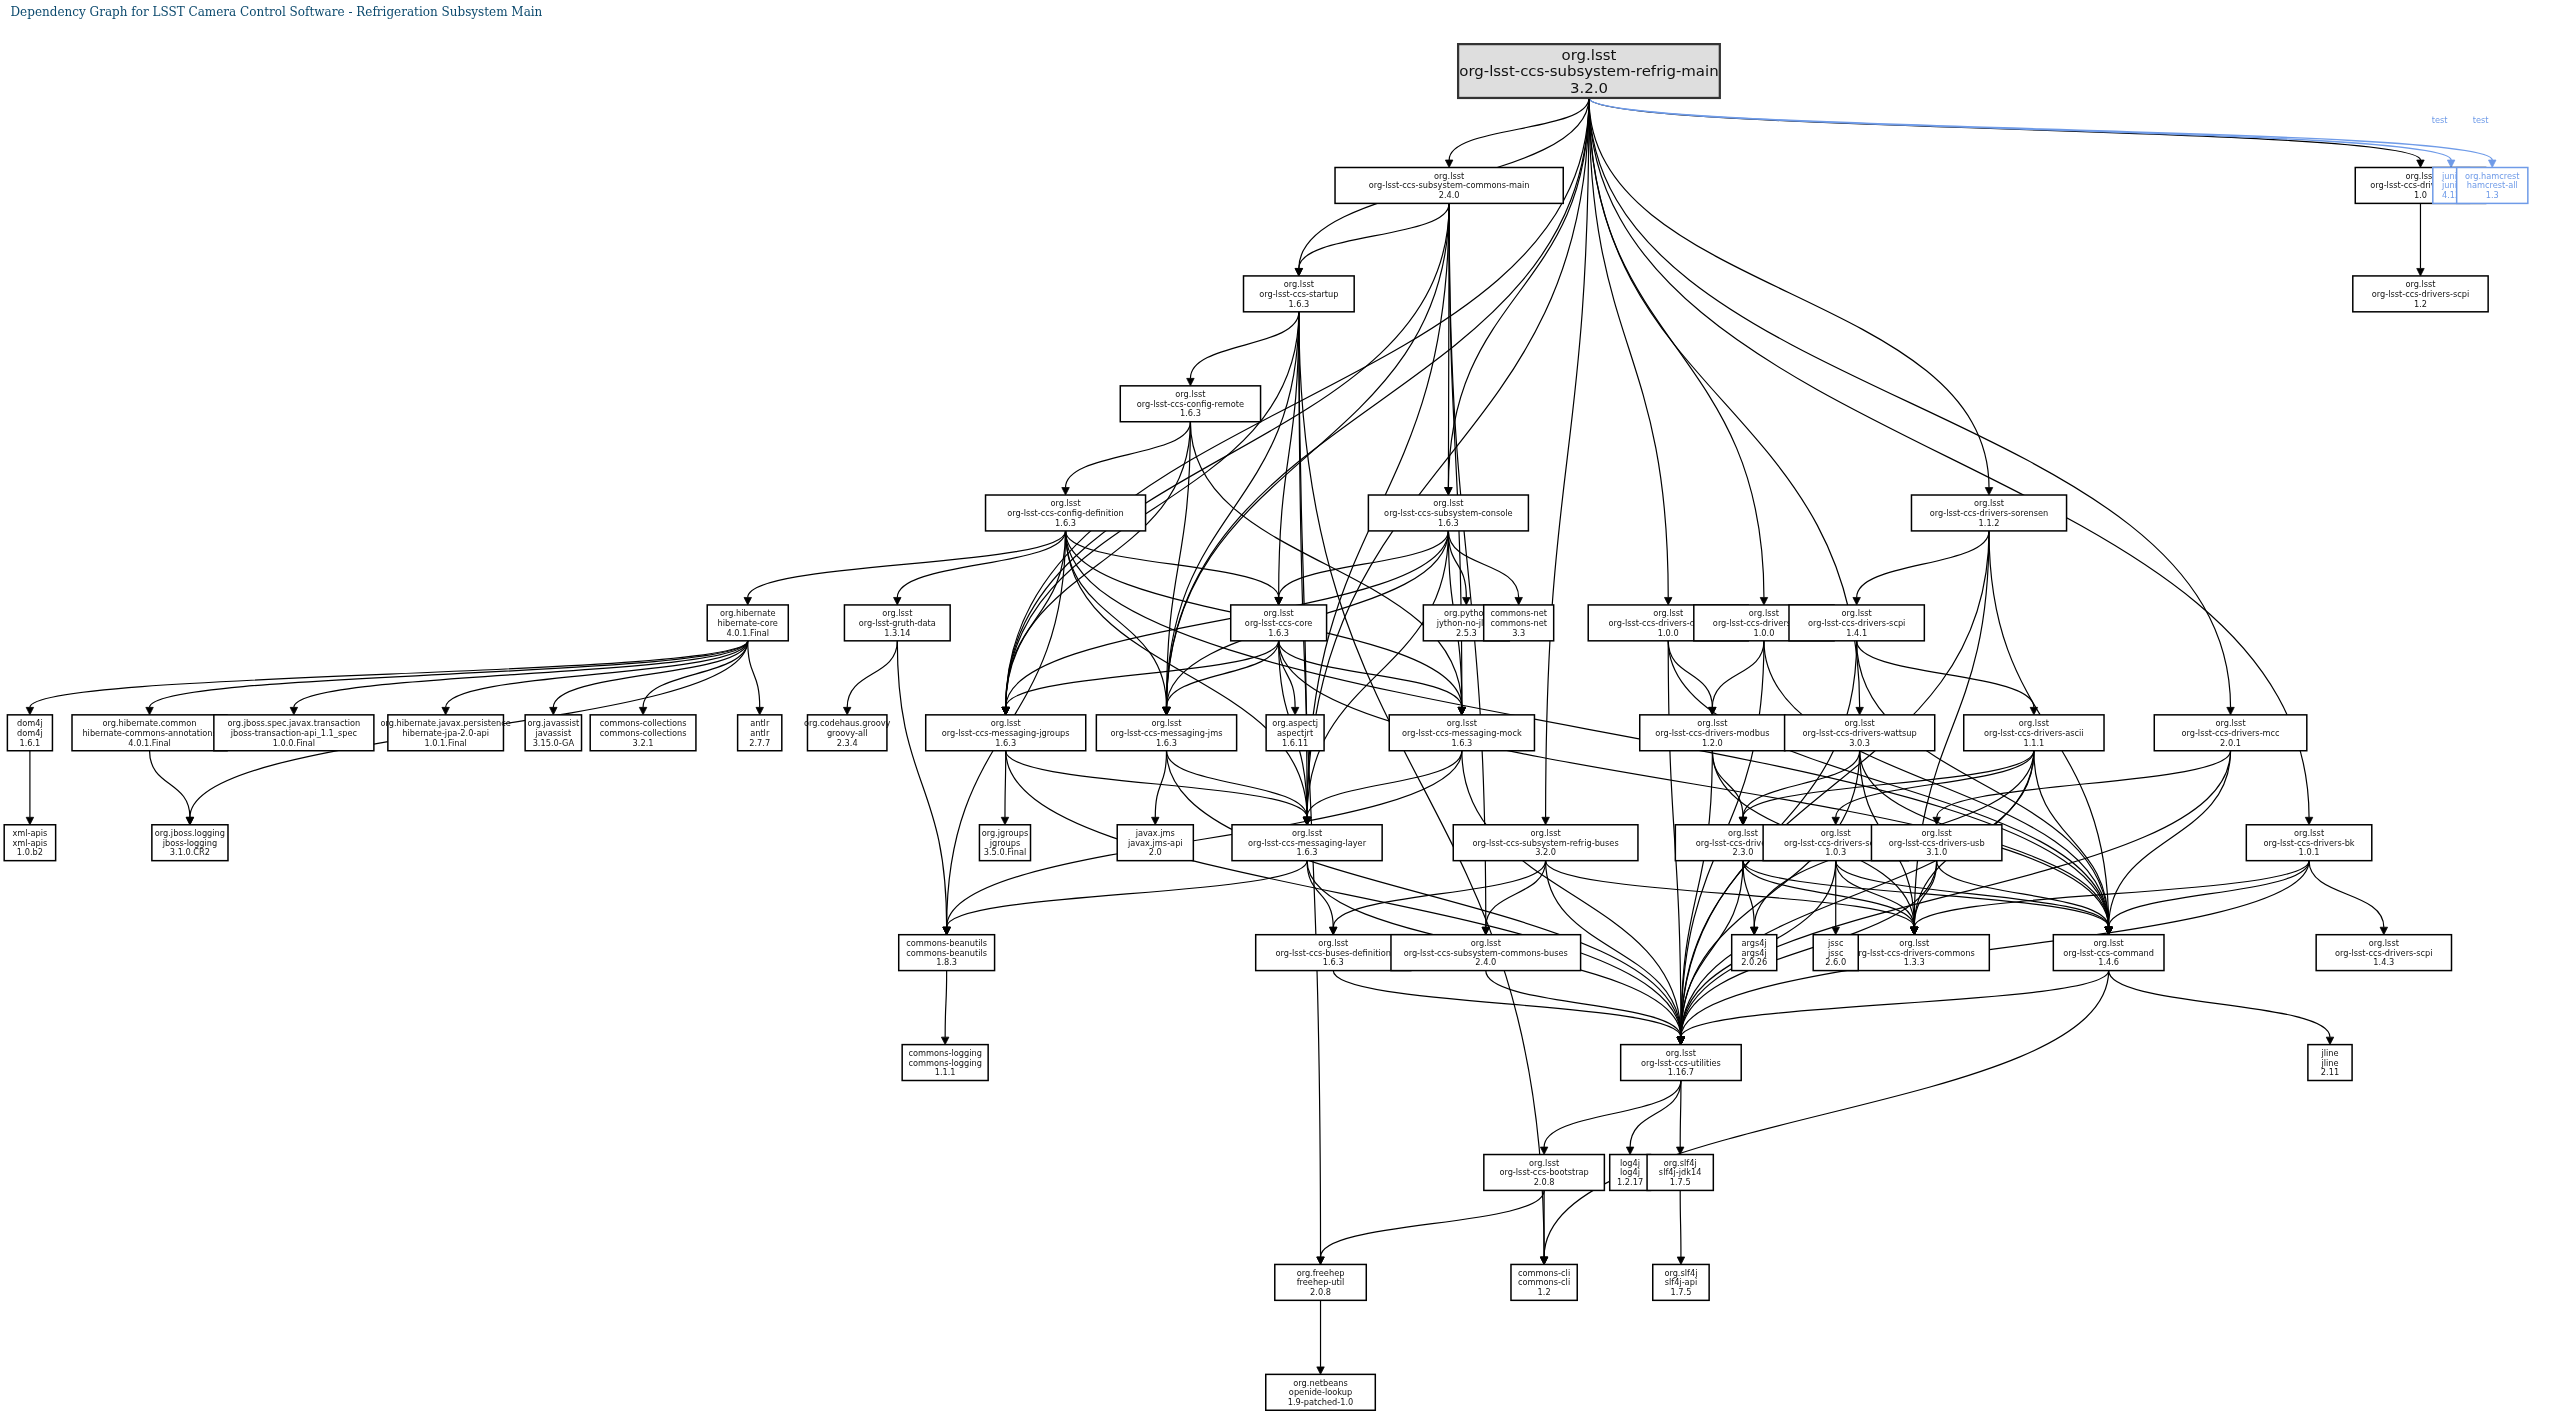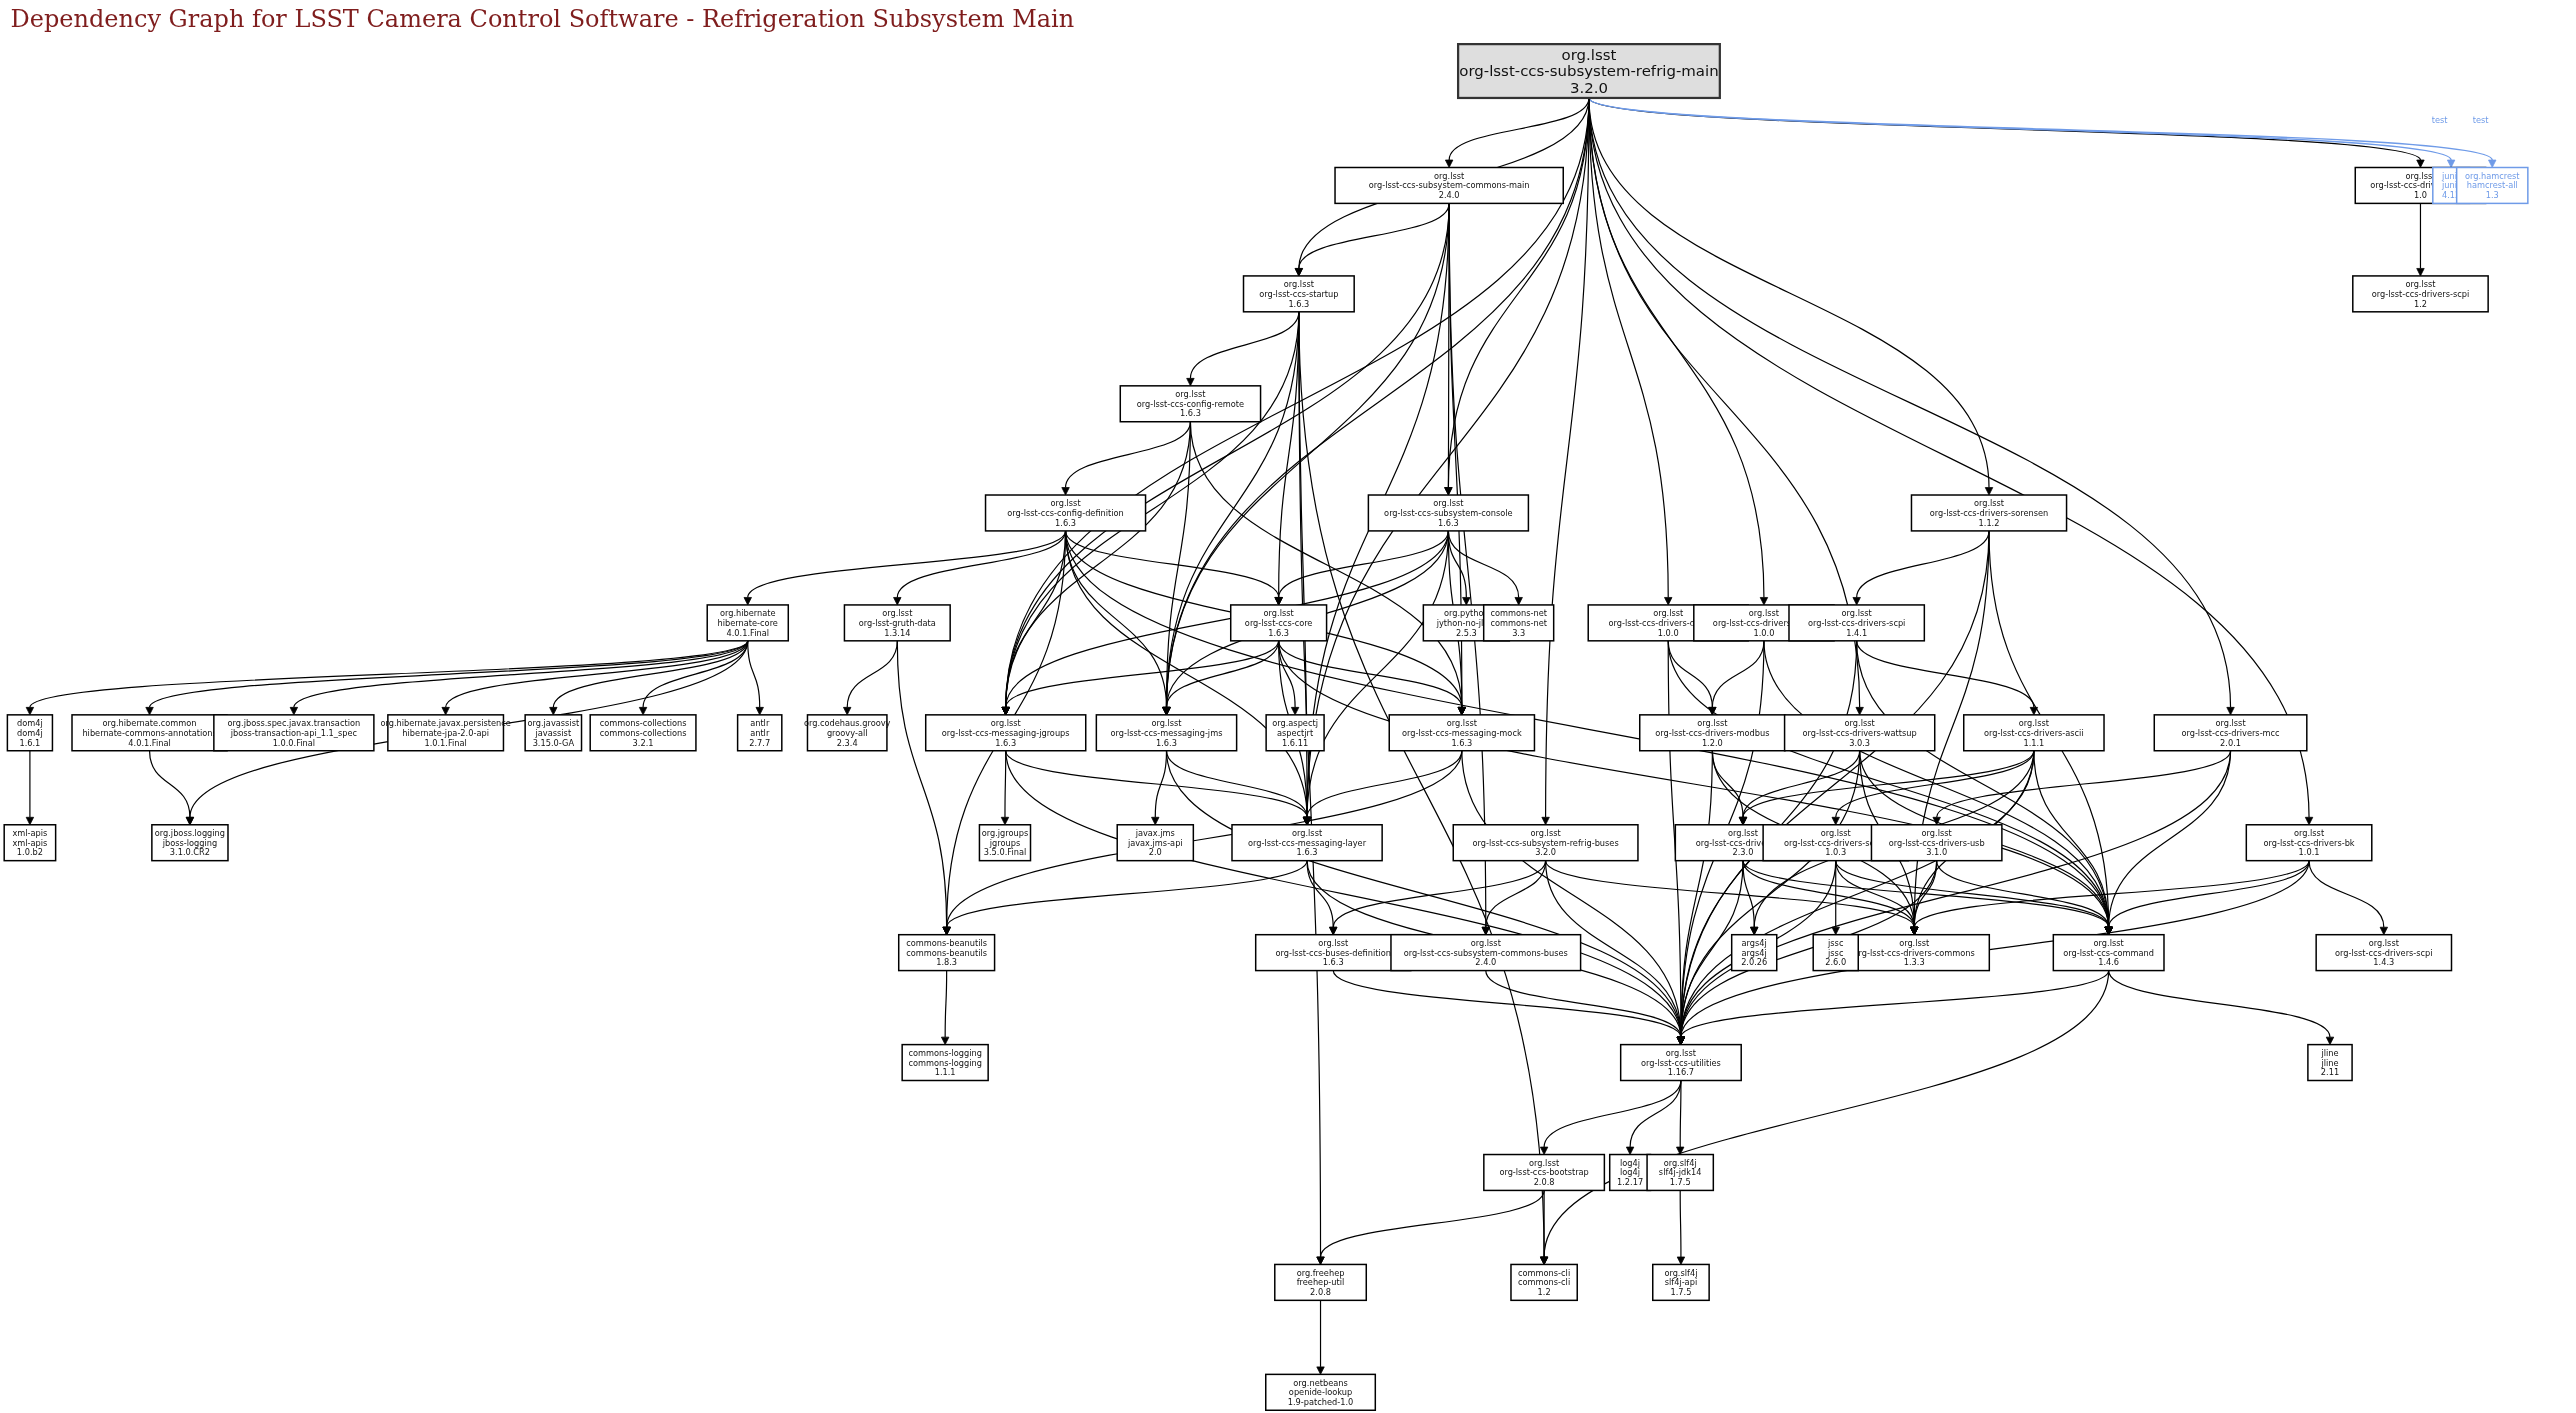--- a/index.html
+++ b/index.html
@@ -1,19 +1,19 @@
 <!DOCTYPE html>
 <html style="font-size:12px"><head>
 <meta charset="utf-8">
 <style>
   html, body { margin: 0; padding: 0; background: #ffffff; }
   body { width: 2576px; height: 1414px; overflow: hidden; position: relative; }
   #graph-title {
     position: absolute; left: 10.5px; top: 4.5px;
-    font-family: "DejaVu Serif", serif; font-size: 24px; color: #7f1d1d;
+    font-family: "DejaVu Serif", serif; font-size: 12px; color: #0c4a6e;
     white-space: nowrap;
   }
   svg#graph { position: absolute; left: 0; top: 0; }
   .node rect { fill: #ffffff; stroke: #000; stroke-width: 2; }
   .node.root rect { fill: #dedede; stroke: #333; stroke-width: 3; }
   .node.test rect { stroke: #6f9be8; }
   .node text { font-family: "DejaVu Sans", sans-serif; font-size: 11px; fill: #111; text-anchor: middle; }
   .node.root text { font-size: 20px; }
   .node.test text { fill: #6f9be8; }
   .edge path { fill: none; stroke: #000; stroke-width: 1.6; }

